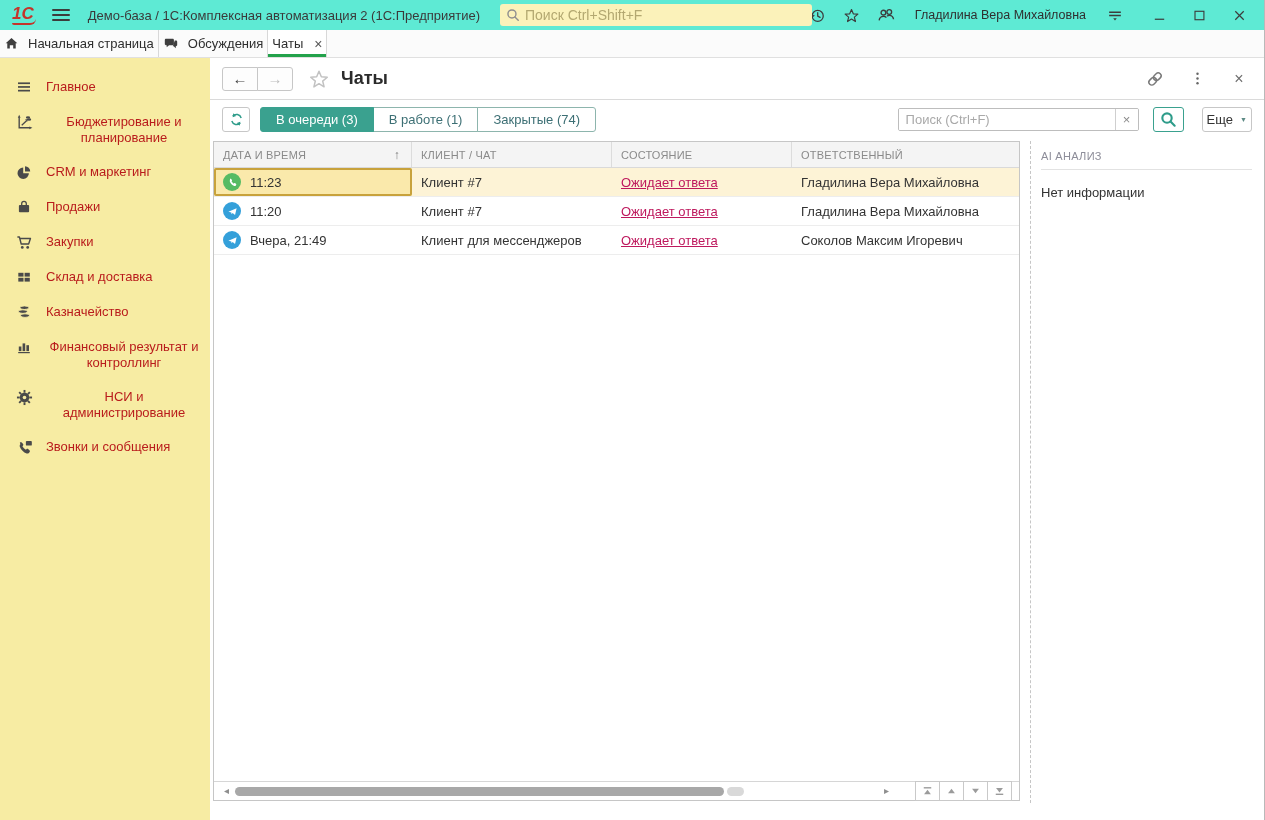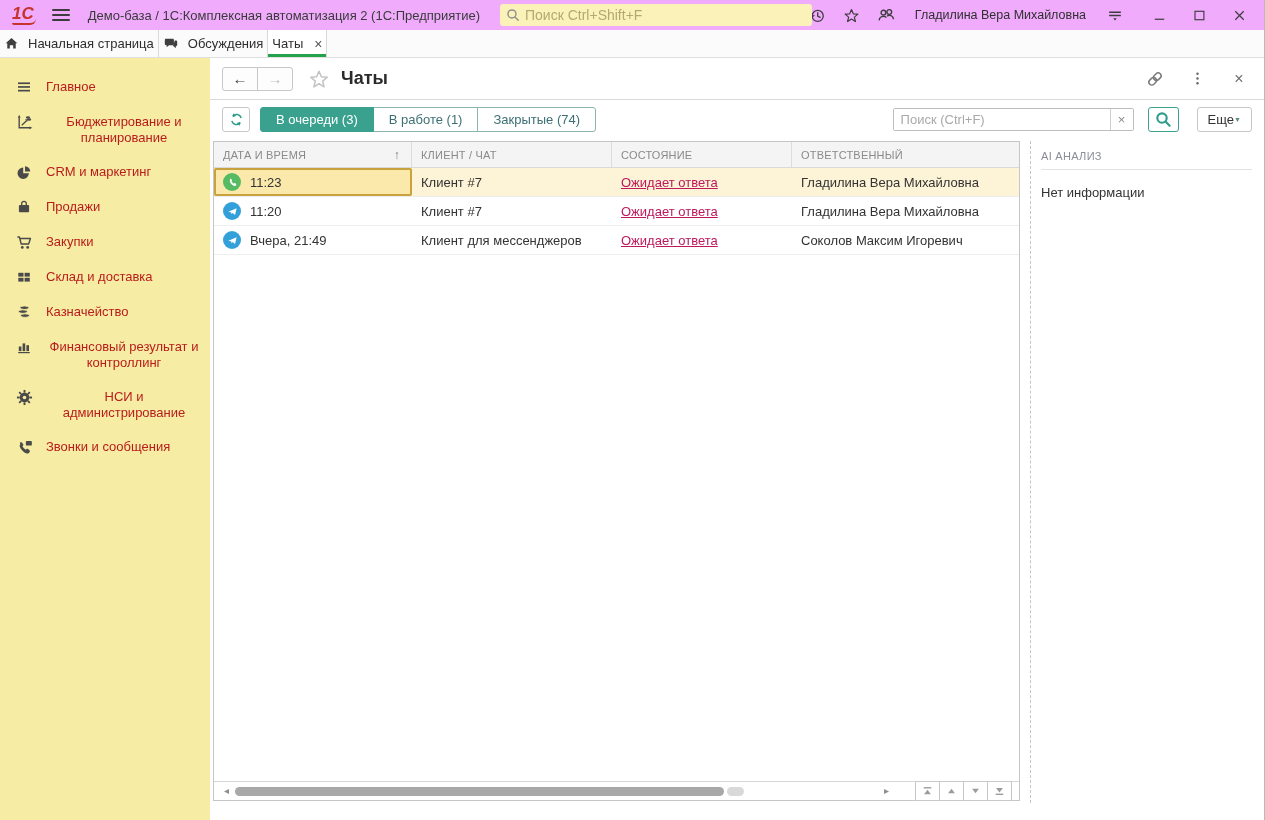--- a/index.html
+++ b/index.html
@@ -1,20 +1,20 @@
 <!DOCTYPE html>
 <html><head>
 <meta charset="utf-8">
 <style>
   * { margin:0; padding:0; box-sizing:border-box; }
   html,body { width:1265px; height:820px; font-family:"Liberation Sans","DejaVu Sans",sans-serif; }
   .window { width:1265px; height:820px; background:#fff; overflow:hidden; position:relative; border-right:1px solid #b9b9b9; }
 
   
-  .titlebar { height:30px; background:#f0abfc; display:flex; align-items:center; padding:0 10px 0 12px; position:relative; }
+  .titlebar { height:30px; background:#5eead4; display:flex; align-items:center; padding:0 10px 0 12px; position:relative; }
   .logo { color:#c4342b; font-weight:bold; font-style:italic; font-size:17px; border-bottom:2px solid #c4342b; border-radius:0 0 6px 2px; line-height:17px; padding:0 2px 1px 0; margin-right:16px; }
   .burger { width:18px; margin-right:18px; display:flex; flex-direction:column; gap:3px; cursor:pointer; }
   .burger i { display:block; height:2px; background:#3c3c3c; border-radius:1px; }
   .win-title { font-size:13px; color:#3a3a3a; white-space:nowrap; }
   .global-search { position:absolute; left:500px; top:4px; width:312px; height:22px; background:#fbf2ba; border-radius:3px; display:flex; align-items:center; padding:0 6px; }
   .global-search svg { flex:none; margin-right:5px; }
   .global-search input { border:none; outline:none; background:transparent; font-size:14px; width:100%; color:#6e6540; font-family:inherit; }
   .global-search input::placeholder { color:#b3a871; }
   .tb-right { margin-left:auto; display:flex; align-items:center; gap:16px; }
   .tb-ic { width:18px; height:18px; display:flex; align-items:center; justify-content:center; cursor:pointer; }
@@ -54,21 +54,21 @@
   .seg .fbtn { height:25px; padding:0 15px; font-size:13px; background:#fff; border:1px solid #8db5ad; color:#3c6f74; display:flex; align-items:center; cursor:pointer; margin-left:-1px; font-family:inherit; }
   .seg .fbtn:first-child { border-radius:3px 0 0 3px; margin-left:0; }
   .seg .fbtn:last-child { border-radius:0 3px 3px 0; }
   .seg .fbtn.active { background:#3aa18f; border-color:#3aa18f; color:#fff; z-index:1; }
   .tb-spacer { flex:1; }
   .search-wrap { display:flex; height:23px; border:1px solid #bdbdbd; border-radius:2px; background:#fff; overflow:hidden; }
   .search-wrap input { width:216px; border:none; outline:none; padding:0 7px; font-size:13px; color:#444; font-family:inherit; }
   .search-wrap input::placeholder { color:#a9a9a9; }
   .search-clear { width:23px; border-left:1px solid #cfcfcf; display:flex; align-items:center; justify-content:center; color:#8a8a8a; font-size:13px; cursor:pointer; background:#fff; }
   .mag-btn { width:31px; height:25px; border:1px solid #3aa18f; border-radius:3px; background:#fff; display:flex; align-items:center; justify-content:center; cursor:pointer; margin-left:4px; }
-  .more-btn { height:25px; padding:0 10px; border:1px solid #c7c7c7; border-radius:3px; background:#fff; font-size:13px; color:#333; display:flex; align-items:center; cursor:pointer; margin-left:8px; font-family:inherit; }
+  .more-btn { height:25px; padding:0 4px; border:1px solid #c7c7c7; border-radius:3px; background:#fff; font-size:13px; color:#333; display:flex; align-items:center; gap:7px; cursor:pointer; margin-left:8px; font-family:inherit; }
   .more-btn .caret { font-size:7px; color:#5c8a84; }
 
   
   .main { flex:1; display:flex; align-items:stretch; }
   .table-area { width:807px; height:660px; margin:3px 0 12px 3px; border:1px solid #c6c6c6; background:#fff; display:flex; flex-direction:column; flex:none; }
   .thead { height:26px; background:#f4f4f4; border-bottom:1px solid #d9d9d9; display:flex; flex:none; }
   .thead .hcell { display:flex; align-items:center; padding:0 9px; font-size:11px; color:#8a8a8a; border-right:1px solid #dcdcdc; letter-spacing:.2px; }
   .thead .hcell:last-child { border-right:none; }
   .sort-arrow { margin-left:auto; color:#7a7a7a; font-size:12px; padding-right:2px; }
   .c1 { width:198px; } .c2 { width:200px; } .c3 { width:180px; } .c4 { flex:1; }

